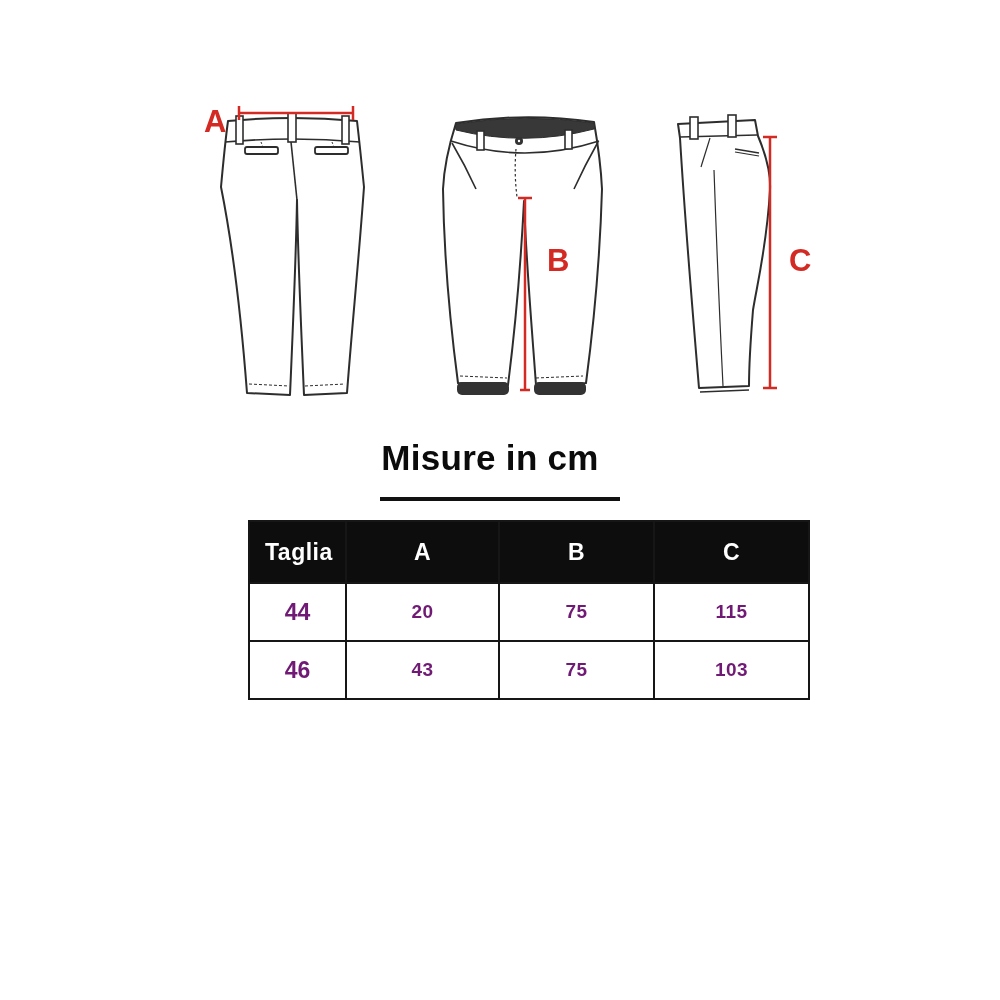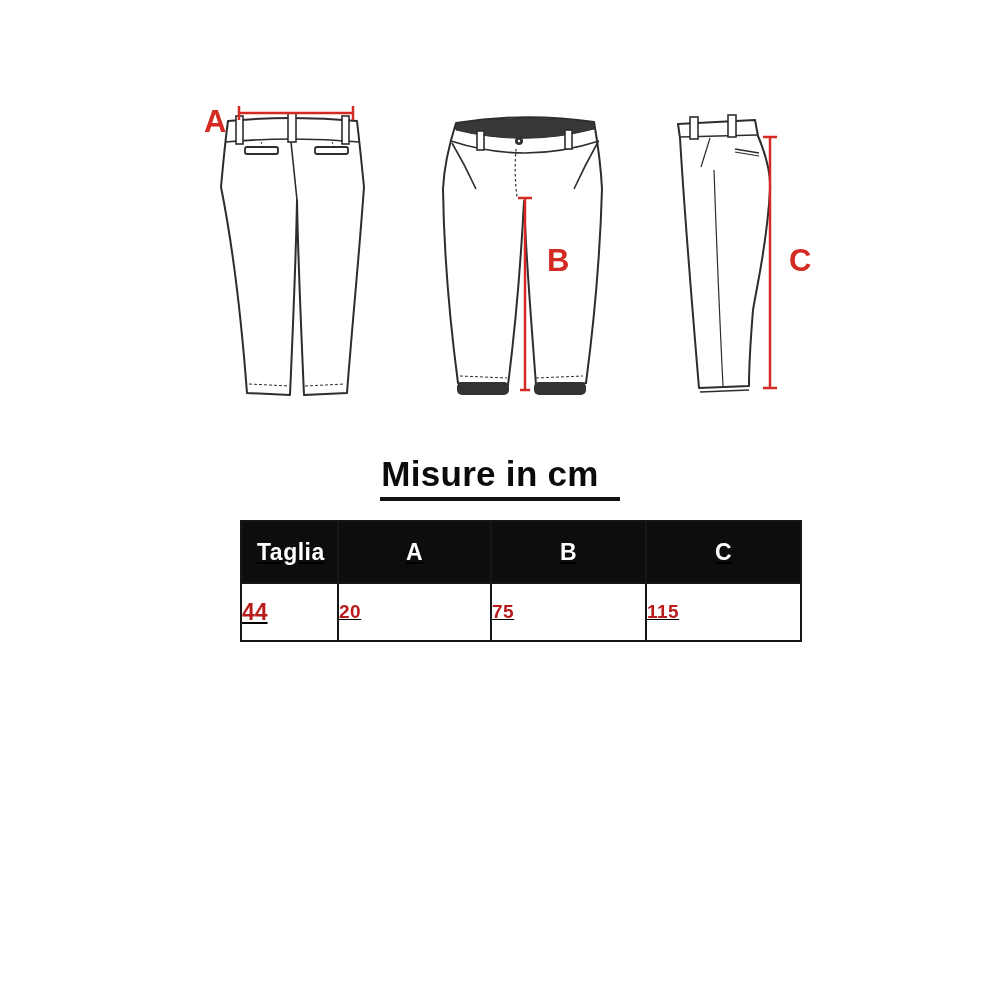--- a/index.html
+++ b/index.html
@@ -14,68 +14,66 @@
   }
   .drawing { position: absolute; }
   .drawing svg { display: block; }
 
   .title-wrap {
     position: absolute;
     left: 340px;
     top: 438px;
     width: 300px;
     text-align: center;
-    margin-top: 16px;
   }
   .title-text {
     font-size: 35px;
     font-weight: 800;
     letter-spacing: 0.3px;
     color: #0b0b0b;
   }
   .title-underline {
     position: absolute;
     left: 380px;
     top: 497px;
     width: 240px;
     height: 4px;
     background: #111111;
   }
 
   .size-table {
     position: absolute;
-    left: 240px;
+    left: 248px;
     top: 520px;
     width: 560px;
     border-collapse: collapse;
     table-layout: fixed;
-    text-decoration: underline;
   }
   .size-table th, .size-table td {
     border: 2px solid #161616;
   }
   .size-table thead tr { height: 62px; }
   .size-table tbody tr { height: 58px; }
   .size-table th {
     background: #0d0d0d;
     color: #ffffff;
     font-size: 23px;
     font-weight: 800;
     letter-spacing: 0.5px;
     text-align: center;
   }
   .size-table th.col-taglia {
     text-align: left;
     padding-left: 15px;
   }
   .size-table td {
     background: #ffffff;
-    text-align: left;
+    text-align: center;
     vertical-align: middle;
-    color: #b91c1c;
+    color: #701a75;
   }
   .size-table td.cell-taglia { font-size: 23px; font-weight: 800; }
   .size-table td.cell-val    { font-size: 19px; font-weight: 700; letter-spacing: 0.5px; }
 </style>
 </head>
 <body>
 
 <div class="canvas">
 
   <div class="drawing" style="left:200px; top:85px; width:175px; height:330px;">
@@ -183,16 +181,22 @@
         <th>C</th>
       </tr>
     </thead>
     <tbody>
       <tr>
         <td class="cell-taglia">44</td>
         <td class="cell-val">20</td>
         <td class="cell-val">75</td>
         <td class="cell-val">115</td>
       </tr>
+      <tr>
+        <td class="cell-taglia">46</td>
+        <td class="cell-val">43</td>
+        <td class="cell-val">75</td>
+        <td class="cell-val">103</td>
+      </tr>
     </tbody>
   </table>
 
 </div>
 
 </body></html>

